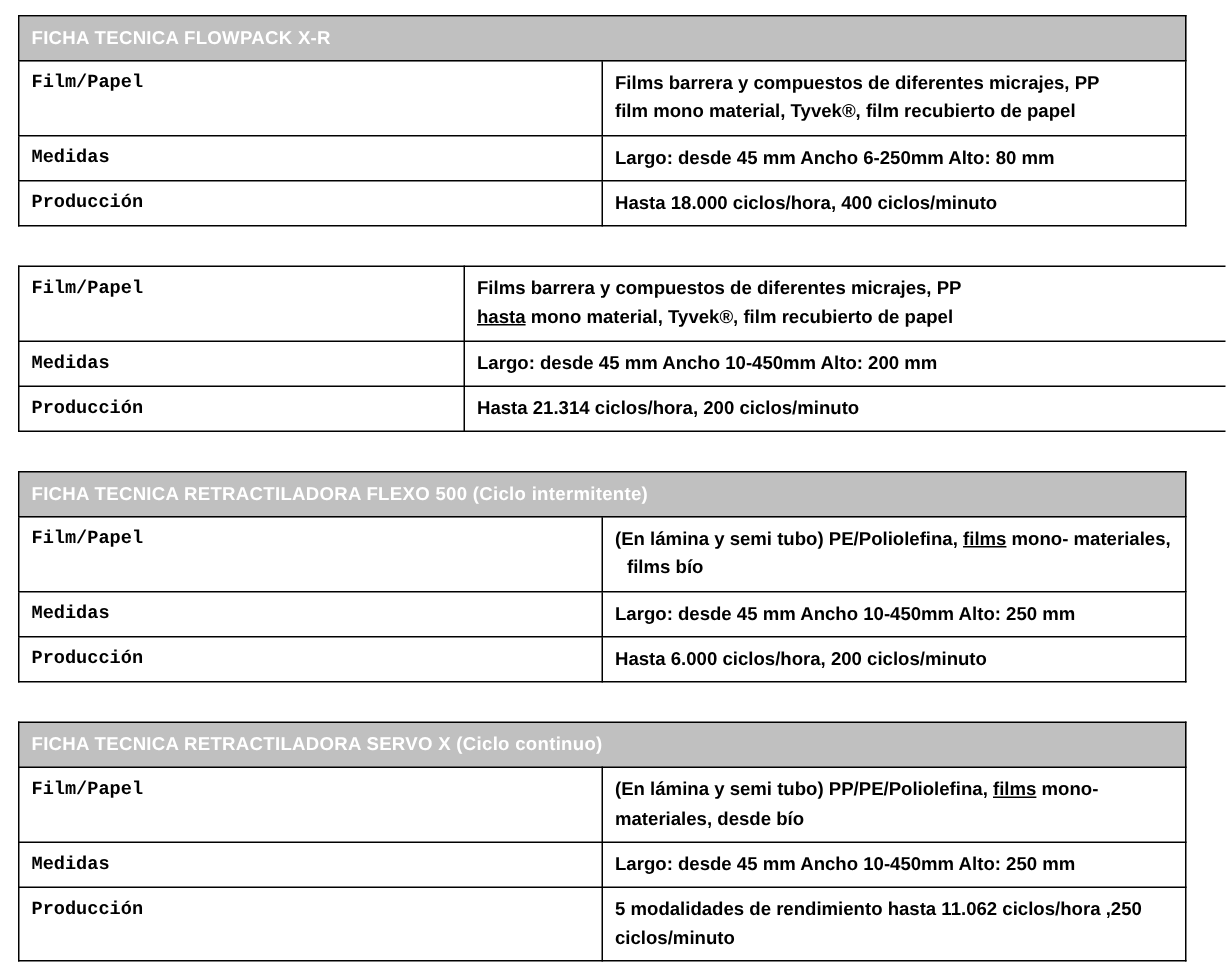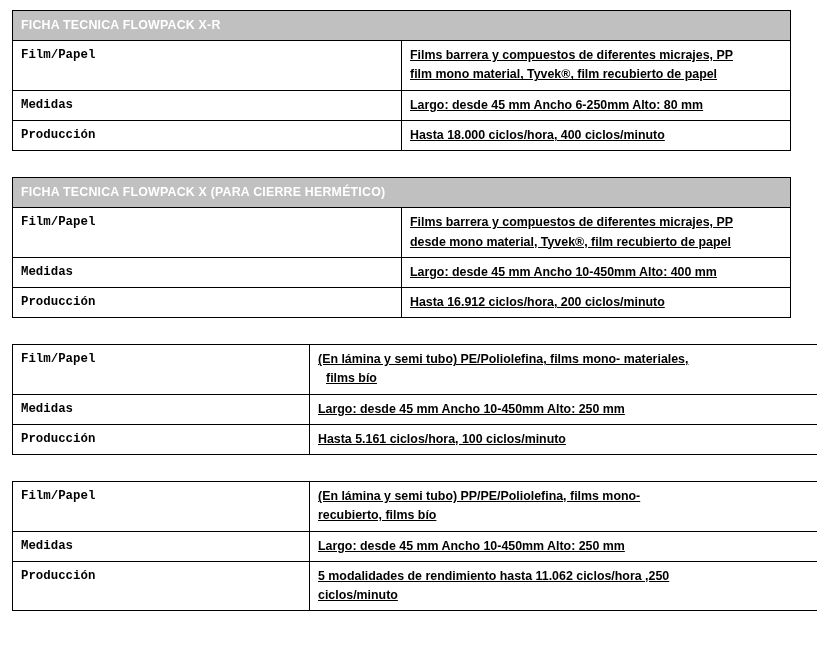--- a/index.html
+++ b/index.html
@@ -50,21 +50,20 @@
     vertical-align: top;
     padding: 5px 6px 5px 8px;
     line-height: 1.55;
   }
   .col-label {
     width: 282px;
     font-family: Liberation Mono, monospace;
   }
   .col-value {
     width: 497px;
-    text-decoration: underline;
   }
   .underline-word {
     text-decoration: underline;
   }
   .value-line {
     display: block;
     white-space: pre;
   }
   .indent-line {
     display: block;
@@ -107,82 +106,85 @@
         </td>
       </tr>
     </tbody>
       </table>
     <div class="spacer"></div>
   </div>
 
   <div class="block">
     <table class="spec-table">
       <tbody>
+      <tr>
+        <td class="col-label">Film/Papel</td>
+        <td class="col-value">
+          <span class="value-line">Films barrera y compuestos de diferentes micrajes, PP</span>
+          <span class="value-line"><span class="underline-word">hasta</span> mono material, Tyvek®, film recubierto de papel</span>
+        </td>
+      </tr>
+      <tr>
+        <td class="col-label">Medidas</td>
+        <td class="col-value">
+          <span class="value-line">Largo: desde 45 mm Ancho 10-450mm Alto: 200 mm</span>
+        </td>
+      </tr>
+      <tr>
+        <td class="col-label">Producción</td>
+        <td class="col-value">
+          <span class="value-line">Hasta 21.314 ciclos/hora, 200 ciclos/minuto</span>
+        </td>
+      </tr>
+    </tbody>
+      </table>
+    <div class="spacer"></div>
+  </div>
+
+  <div class="block">
+    <table class="spec-table">
+      <tbody>
           <tr class="table-header">
-        <td colspan="2">FICHA TECNICA FLOWPACK X (PARA CIERRE HERMÉTICO)</td>
-      </tr>
-      <tr>
-        <td class="col-label">Film/Papel</td>
-        <td class="col-value">
-          <span class="value-line">Films barrera y compuestos de diferentes micrajes, PP</span>
-          <span class="value-line"><span class="underline-word">desde</span> mono material, Tyvek®, film recubierto de papel</span>
-        </td>
-      </tr>
-      <tr>
-        <td class="col-label">Medidas</td>
-        <td class="col-value">
-          <span class="value-line">Largo: desde 45 mm Ancho 10-450mm Alto: 400 mm</span>
-        </td>
-      </tr>
-      <tr>
-        <td class="col-label">Producción</td>
-        <td class="col-value">
-          <span class="value-line">Hasta 16.912 ciclos/hora, 200 ciclos/minuto</span>
-        </td>
-      </tr>
-    </tbody>
-      </table>
-    <div class="spacer"></div>
-  </div>
-
-  <div class="block">
-    <table class="spec-table">
-      <tbody>
+        <td colspan="2">FICHA TECNICA RETRACTILADORA FLEXO 500 (Ciclo intermitente)</td>
+      </tr>
       <tr>
         <td class="col-label">Film/Papel</td>
         <td class="col-value">
           <span class="value-line">(En lámina y semi tubo) PE/Poliolefina, <span class="underline-word">films</span> mono- materiales,</span>
           <span class="indent-line">films bío</span>
         </td>
       </tr>
       <tr>
         <td class="col-label">Medidas</td>
         <td class="col-value">
           <span class="value-line">Largo: desde 45 mm Ancho 10-450mm Alto: 250 mm</span>
         </td>
       </tr>
       <tr>
         <td class="col-label">Producción</td>
         <td class="col-value">
-          <span class="value-line">Hasta 5.161 ciclos/hora, 100 ciclos/minuto</span>
+          <span class="value-line">Hasta 6.000 ciclos/hora, 200 ciclos/minuto</span>
         </td>
       </tr>
     </tbody>
       </table>
     <div class="spacer"></div>
   </div>
 
   <div class="block">
     <table class="spec-table">
       <tbody>
+          <tr class="table-header">
+        <td colspan="2">FICHA TECNICA RETRACTILADORA SERVO X (Ciclo continuo)</td>
+      </tr>
       <tr>
         <td class="col-label">Film/Papel</td>
         <td class="col-value">
           <span class="value-line">(En lámina y semi tubo) PP/PE/Poliolefina, <span class="underline-word">films</span> mono-</span>
-          <span class="value-line">recubierto, films bío</span>
+          <span class="value-line">materiales, desde bío</span>
         </td>
       </tr>
       <tr>
         <td class="col-label">Medidas</td>
         <td class="col-value">
           <span class="value-line">Largo: desde 45 mm Ancho 10-450mm Alto: 250 mm</span>
         </td>
       </tr>
       <tr>
         <td class="col-label">Producción</td>

